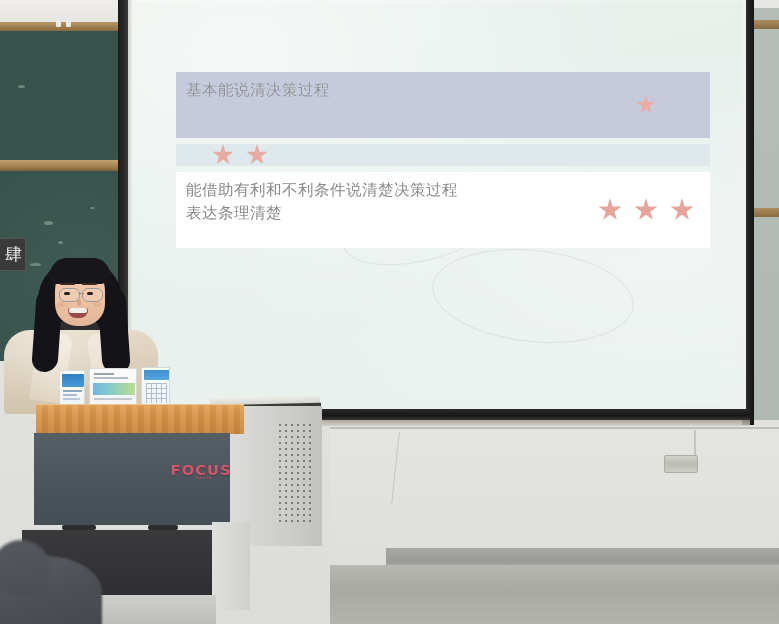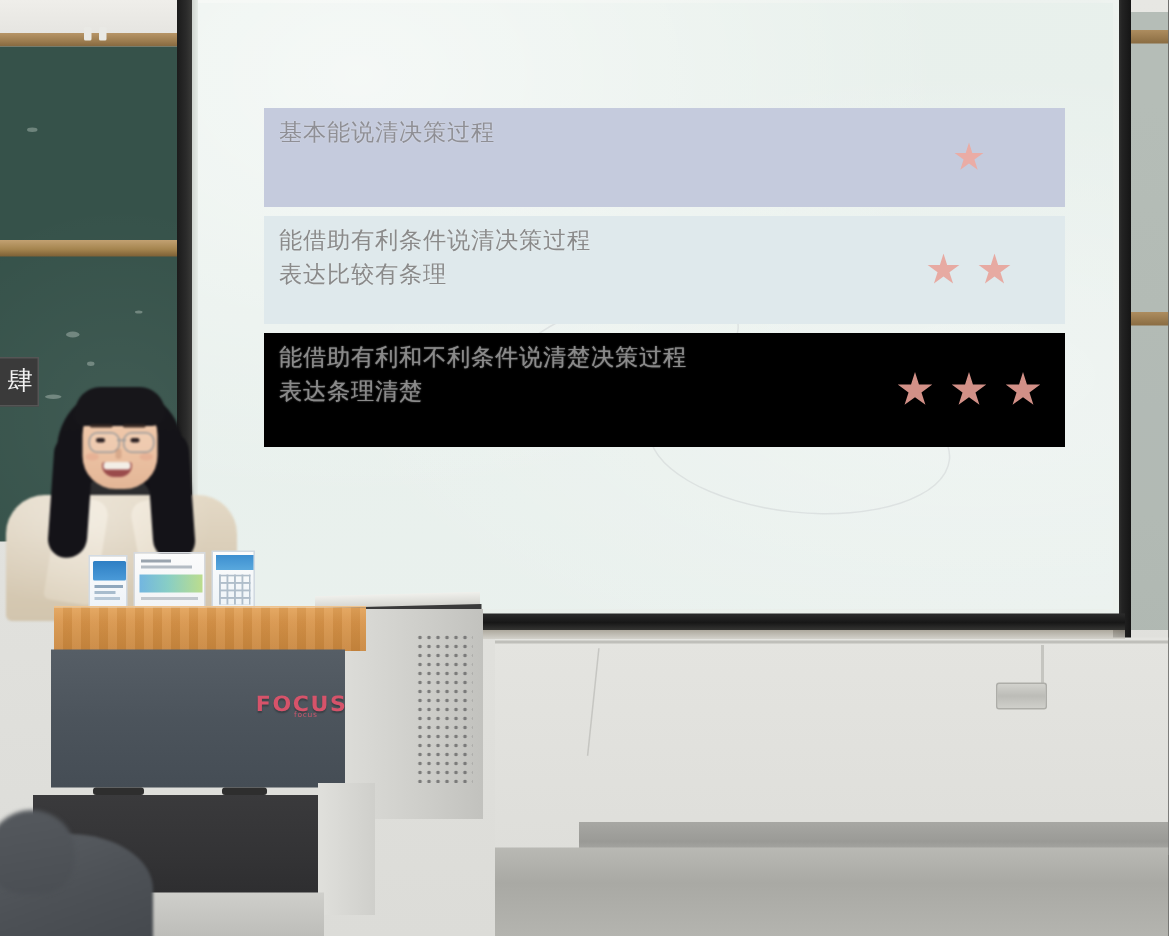--- a/index.html
+++ b/index.html
@@ -138,25 +138,25 @@
     flex:1;padding:6px 0 8px 10px;box-sizing:border-box;
   }
   .row .cell-stars{
     width:128px;display:flex;align-items:center;justify-content:center;
     gap:12px;box-sizing:border-box;
   }
   .row1{background:#c5cbdd;}
   .row1 .cell-text{height:66px;}
   .row2{background:#dfe9ec;}
   .row2 .cell-text{height:72px;}
-  .row3{background:#000000;}
+  .row3{background:#ffffff;}
   .row3 .cell-text{height:76px;}
   .line{
     font-size:15.5px;line-height:23px;color:#8a8a8a;
-    font-family:Liberation Mono, monospace;
+    font-family:Liberation Serif, serif;
     letter-spacing:.5px;white-space:nowrap;
     text-shadow:0 0 1px rgba(255,255,255,.55);
   }
   .row1 .line{color:#8f8f95;}
 
   .star{
     width:22px;height:22px;display:inline-block;
     background:#e8a69d;
     clip-path:polygon(50% 0%,61% 35%,98% 35%,68% 57%,79% 91%,50% 70%,21% 91%,32% 57%,2% 35%,39% 35%);
     opacity:.92;
@@ -428,24 +428,20 @@
       <div class="row row1">
         <div class="cell-text">
           <div class="line">基本能说清决策过程</div>
         </div>
         <div class="cell-stars">
           <span class="star"></span>
         </div>
       </div>
 
       <div class="row row2">
-        <div class="cell-text">
-          <div class="line">能借助有利条件说清决策过程</div>
-          <div class="line">表达比较有条理</div>
-        </div>
         <div class="cell-stars">
           <span class="star"></span>
           <span class="star"></span>
         </div>
       </div>
 
       <div class="row row3">
         <div class="cell-text">
           <div class="line">能借助有利和不利条件说清楚决策过程</div>
           <div class="line">表达条理清楚</div>

